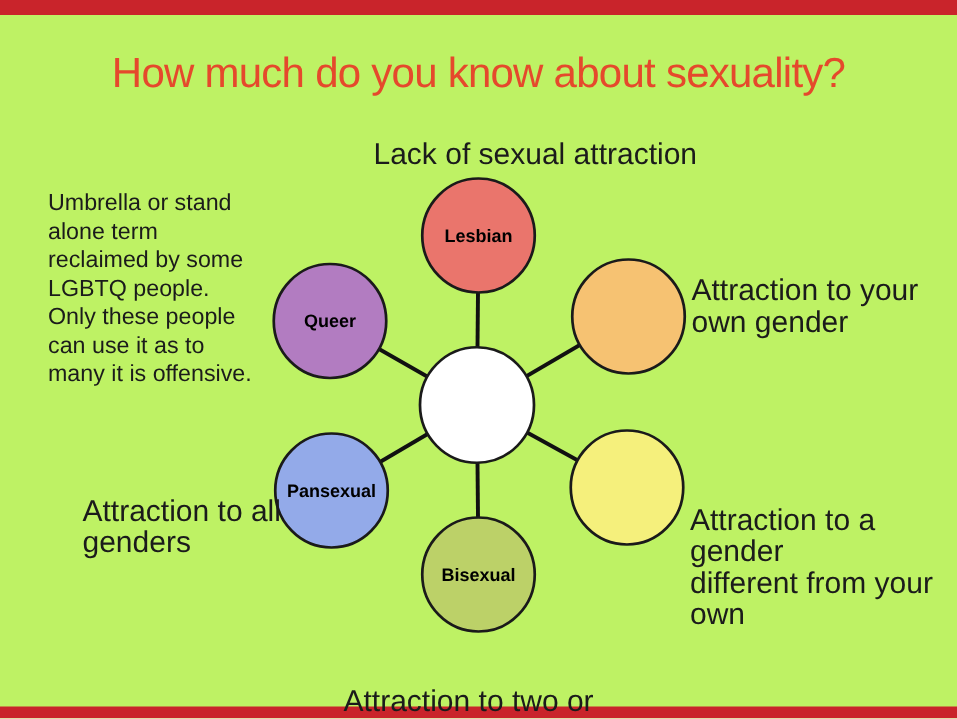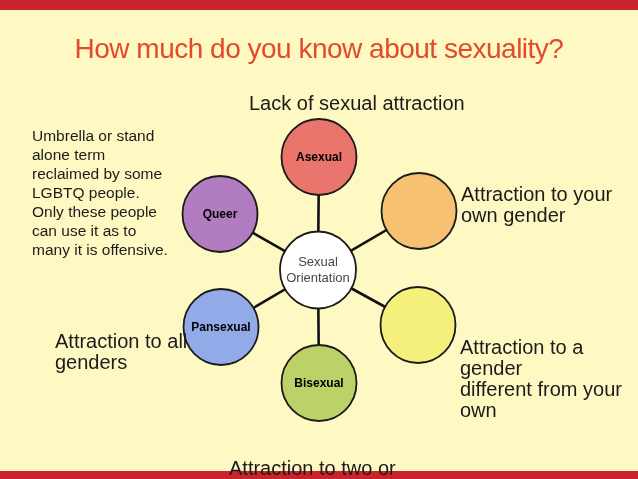--- a/index.html
+++ b/index.html
@@ -1,20 +1,20 @@
 <!DOCTYPE html>
 <html><head>
 <meta charset="utf-8">
 <style>
   html, body { margin: 0; padding: 0; background: #ffffff; }
   .slide {
     position: relative;
     width: 638px;
     height: 479px;
-    background: #fef9c3;
+    background: #bef264;
     overflow: hidden;
     font-family: "Liberation Sans", sans-serif;
     color: #1b1b1b;
   }
   .bar { position: absolute; left: 0; width: 638px; }
   .bar-top { top: 0; height: 10px; }
   .bar-bottom { bottom: 0; height: 8px; }
   .title {
     position: absolute;
     left: 0; right: 0; top: 33px;
@@ -77,23 +77,21 @@
       <ellipse cx="319" cy="157" rx="37.5" ry="38" fill="#ea756c"></ellipse>
       <ellipse cx="419" cy="211" rx="37.5" ry="38" fill="#f6c272"></ellipse>
       <ellipse cx="418" cy="325" rx="37.5" ry="38" fill="#f5f07c"></ellipse>
       <ellipse cx="319" cy="383" rx="37.5" ry="38" fill="#bcd168"></ellipse>
       <ellipse cx="221" cy="327" rx="37.5" ry="38" fill="#93aae9"></ellipse>
       <ellipse cx="220" cy="214" rx="37.5" ry="38" fill="#b27cc1"></ellipse>
       <ellipse cx="318" cy="270" rx="38" ry="38.5" fill="#ffffff"></ellipse>
     </g>
   </svg>
 
-  <div class="node-label center-label" style="left:268px; top:248px; height:44px;">Sexual
-Orientation</div>
-  <div class="node-label" style="left:269px; top:137px;">Asexual</div>
+  <div class="node-label" style="left:269px; top:137px;">Lesbian</div>
   <div class="node-label" style="left:269px; top:363px;">Bisexual</div>
   <div class="node-label" style="left:171px; top:307px;">Pansexual</div>
   <div class="node-label" style="left:170px; top:194px;">Queer</div>
 
   <div class="annotation" style="left:249px; top:93px;">Lack of sexual attraction</div>
   <div class="annotation small-lh" style="left:32px; top:126px; width:172px;">Umbrella or stand
 alone term
 reclaimed by some
 LGBTQ people.
 Only these people

